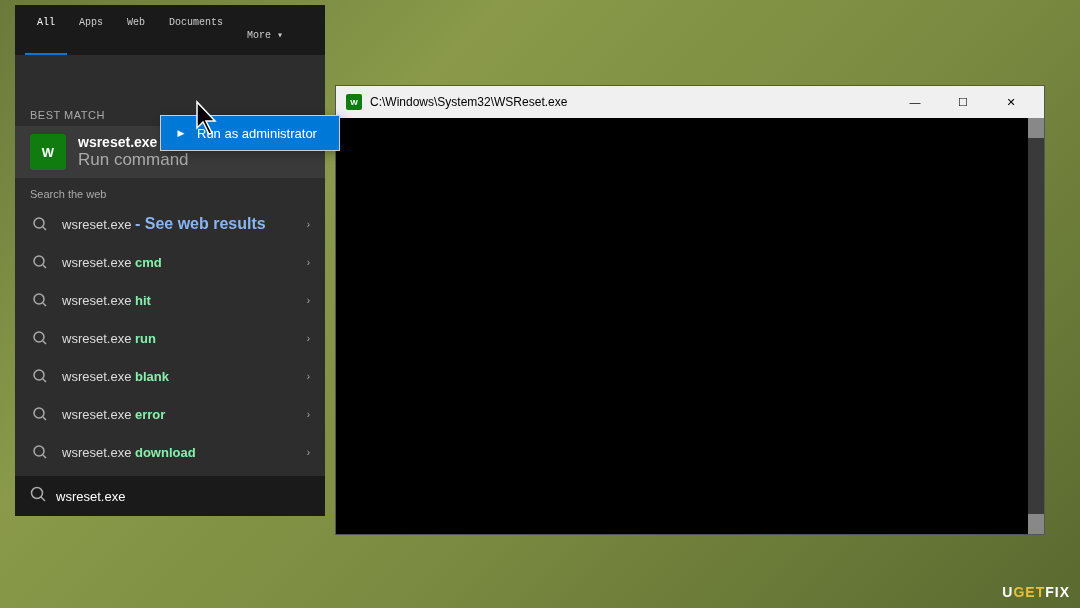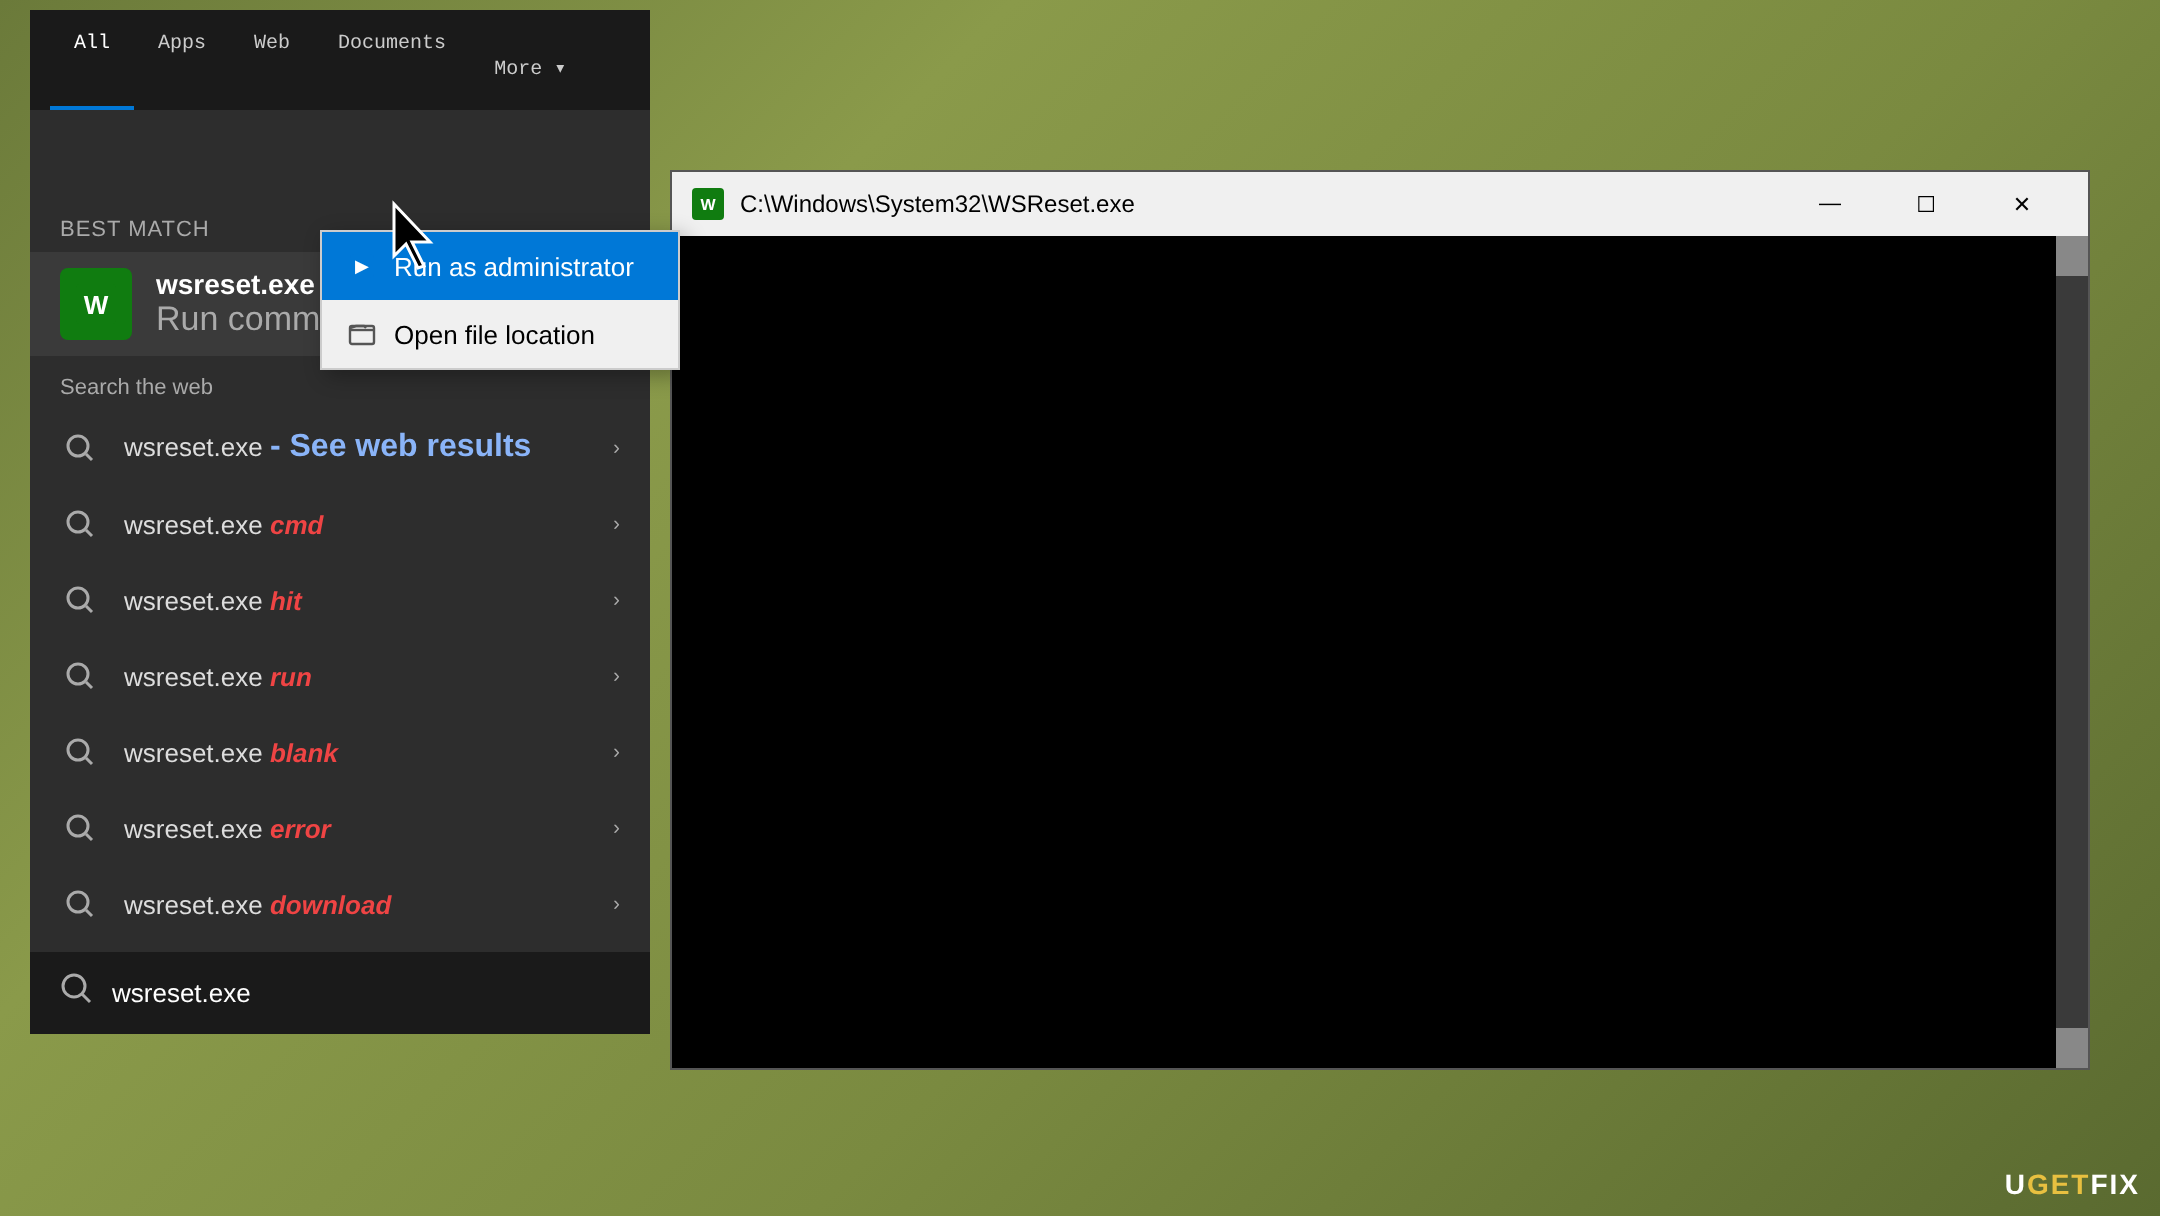--- a/index.html
+++ b/index.html
@@ -113,22 +113,21 @@
       justify-content: center;
       flex-shrink: 0;
     }
     .search-item-text {
       font-size: 13px;
       color: #ddd;
       flex: 1;
     }
     .search-item-text .bold {
       font-weight: 700;
-      color: #ef4444;
-      font-style: italic;
+      color: #86efac;
     }
     .search-item .chevron {
       color: #aaa;
       font-size: 10px;
     }
     .see-web {
       font-size: 16px;
       color: #8ab4f8;
       font-weight: bold;
     }
@@ -402,30 +401,20 @@
 
 <div class="context-menu">
   <div class="context-menu-item active-hover">
     <div class="context-menu-icon">
       <svg width="14" height="14" viewBox="0 0 14 14" fill="none">
           <rect x="1" y="1" width="12" height="12" rx="2" fill="#0078d7"></rect>
           <text x="7" y="10" text-anchor="middle" fill="white" font-size="9">▶</text>
         </svg>
     </div>
     <span>Run as administrator</span>
-  </div>
-  <div class="context-menu-item">
-    <div class="context-menu-icon">
-      <svg width="14" height="14" viewBox="0 0 14 14" fill="none">
-          <rect x="1" y="3" width="12" height="9" rx="1" stroke="#555" stroke-width="1.2"></rect>
-          <path d="M1 5h12" stroke="#555" stroke-width="1.2"></path>
-          <path d="M1 4L4 3h4l1 1" stroke="#555" stroke-width="1.2"></path>
-        </svg>
-    </div>
-    <span>Open file location</span>
   </div>
 </div>
 
 <div class="cursor-overlay">
   <svg width="28" height="35" viewBox="0 0 28 35" fill="none">
     <path d="M2 2 L2 28 L8 22 L14 34 L17 33 L11 21 L20 21 Z" fill="black" stroke="white" stroke-width="1.5"></path>
   </svg>
 </div>
 
 <div class="wsreset-window">

